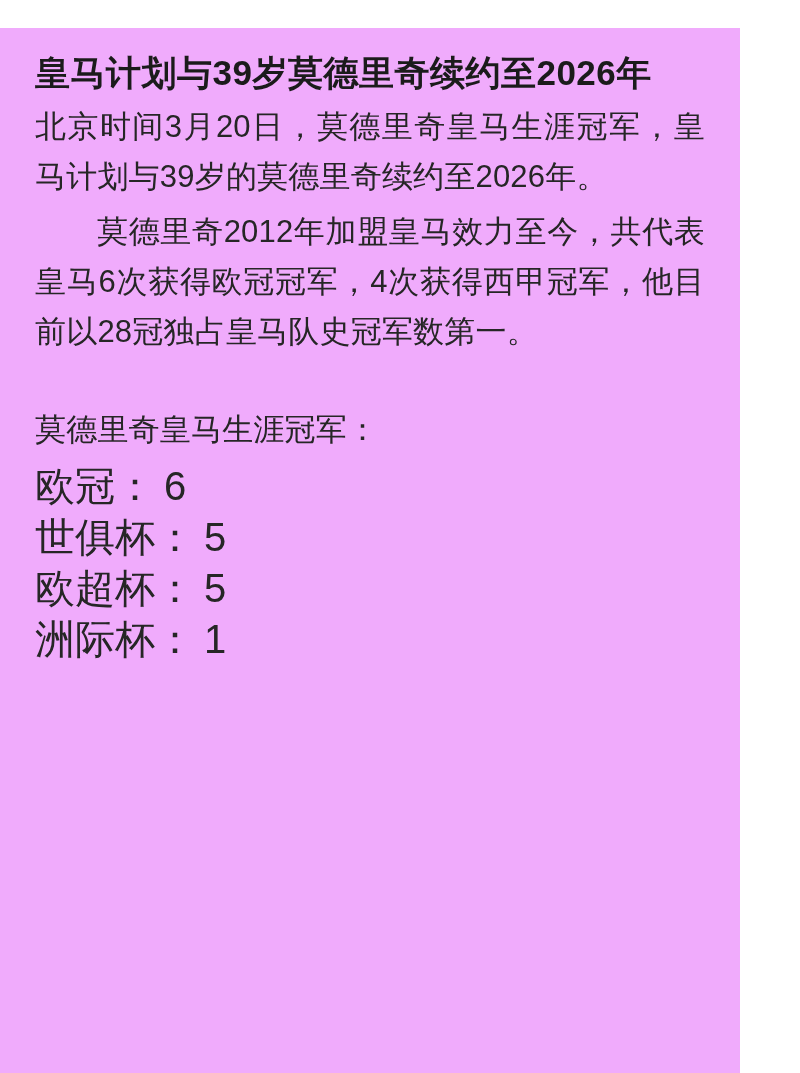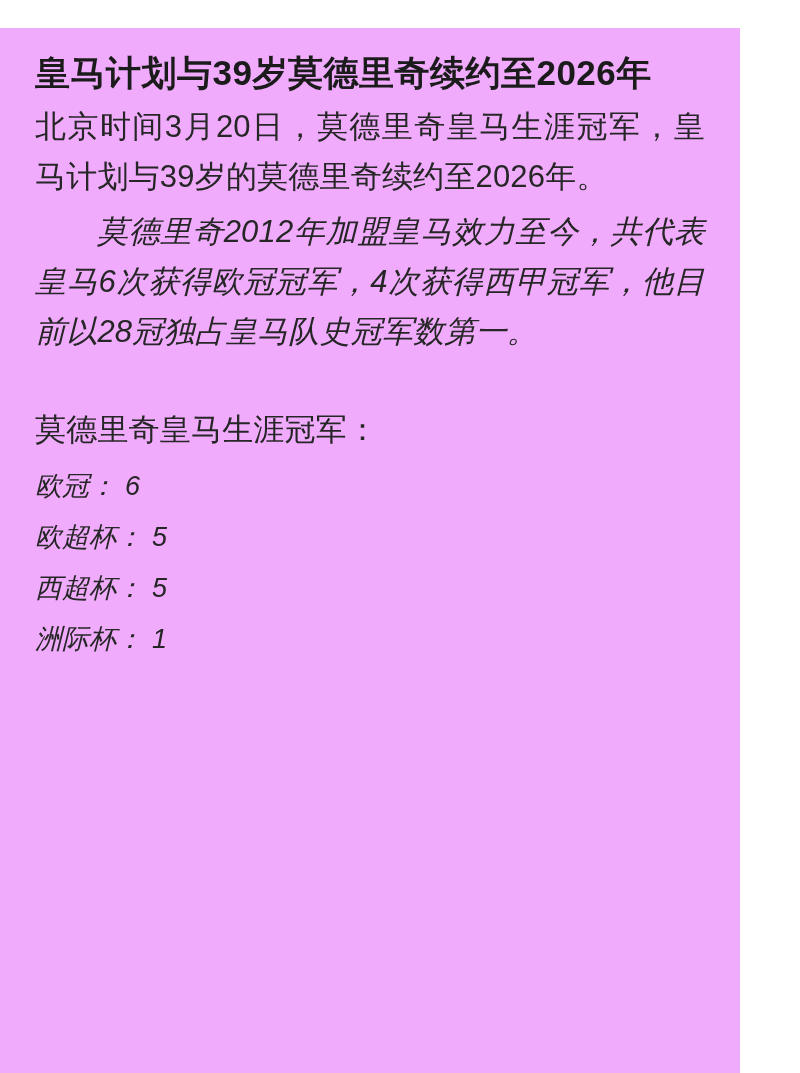--- a/index.html
+++ b/index.html
@@ -41,25 +41,24 @@
   .section-label {
     margin-top: 48px;
     margin-bottom: 6px;
   }
   .trophy-list {
     margin: 0;
     padding: 0;
     list-style: none;
   }
   .trophy-row {
-    font-size: 27px;
+    font-size: 40px;
     line-height: 50px;
     color: #262626;
     margin: 1px 0;
-    font-style: italic;
   }
   .trophy-value {
     margin-left: 9px;
   }
   .watermark {
     position: absolute;
     top: 996px;
     left: 50%;
     transform: translateX(-50%);
     white-space: nowrap;
@@ -89,33 +88,33 @@
 <div class="page">
 
   <div class="article">
 
     <h1 class="article-title" style="color: rgb(27, 27, 27);">皇马计划与39岁莫德里奇续约至2026年</h1>
 
     <p class="para" style="color: rgb(38, 38, 38);">北京时间3月20日，莫德里奇皇马生涯冠军，皇马计划与39岁的莫德里奇续约至2026年。</p>
 
 
 
-    <p class="para indent" style="color: rgb(38, 38, 38); font-style: italic;">莫德里奇2012年加盟皇马效力至今，共代表皇马6次获得欧冠冠军，4次获得西甲冠军，他目前以28冠独占皇马队史冠军数第一。</p>
+    <p class="para indent" style="color: rgb(38, 38, 38);">莫德里奇2012年加盟皇马效力至今，共代表皇马6次获得欧冠冠军，4次获得西甲冠军，他目前以28冠独占皇马队史冠军数第一。</p>
 
     <p class="para section-label" style="color: rgb(38, 38, 38);">莫德里奇皇马生涯冠军：</p>
 
     <ul class="trophy-list">
       <li class="trophy-row" style="color: rgb(38, 38, 38);">
         <span>欧冠：</span><span class="trophy-value">6</span>
       </li>
       <li class="trophy-row" style="color: rgb(38, 38, 38);">
-        <span>欧超杯：</span><span class="trophy-value">5</span>
+        <span>世俱杯：</span><span class="trophy-value">5</span>
       </li>
       <li class="trophy-row" style="color: rgb(38, 38, 38);">
-        <span>西超杯：</span><span class="trophy-value">5</span>
+        <span>欧超杯：</span><span class="trophy-value">5</span>
       </li>
       <li class="trophy-row" style="color: rgb(38, 38, 38);">
         <span>洲际杯：</span><span class="trophy-value">1</span>
       </li>
     </ul>
 
   </div>
 
 
   <div class="bottom-divider" style="background: rgb(227, 227, 231);"></div>

